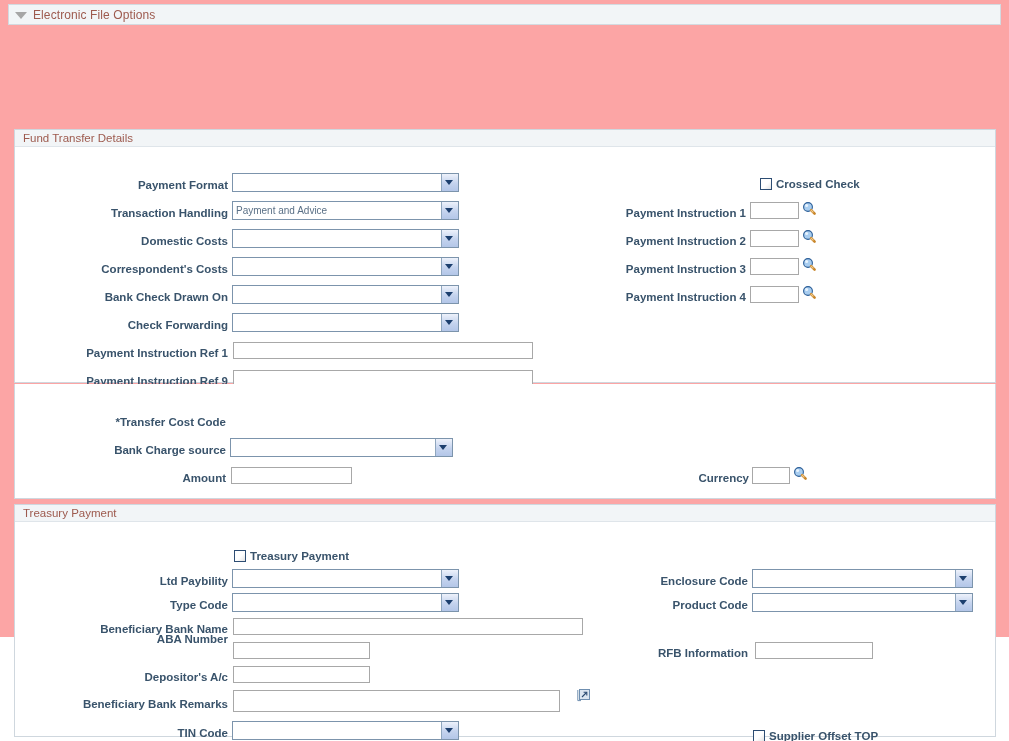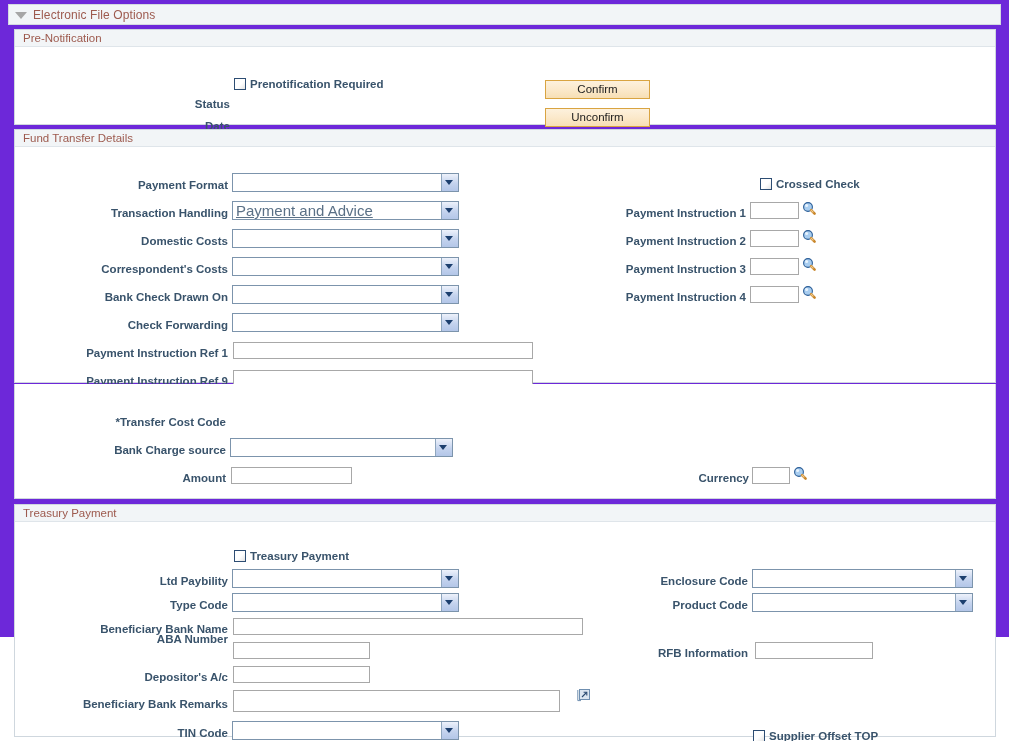--- a/index.html
+++ b/index.html
@@ -13,21 +13,21 @@
     font-family: "Liberation Sans", sans-serif;
     font-size: 11.5px;
     color: #39536b;
     overflow: hidden;
   }
 
   .page {
     position: relative;
     width: 1009px;
     height: 637px;
-    background: #6d28d9;
+    background: #fca5a5;
   }
 
   
   .group-header {
     position: absolute;
     left: 8px;
     top: 4px;
     width: 993px;
     height: 21px;
     background: #f2f5f7;
@@ -130,25 +130,24 @@
     background: #ffffff;
     border: 1px solid #7c94ac;
     height: 19px;
     display: flex;
     align-items: center;
     cursor: pointer;
   }
   .sel .sel-text {
     flex: 1 1 auto;
     padding-left: 3px;
-    font-size: 15px;
+    font-size: 10px;
     color: #5a7086;
     white-space: nowrap;
     overflow: hidden;
-    text-decoration: underline;
   }
   .sel .sel-arrow {
     flex: 0 0 auto;
     width: 16px;
     height: 17px;
     margin-right: 0px;
     background: linear-gradient(to bottom, #eef2fb 0%, #c4d3ee 55%, #b3c6e8 100%);
     border-left: 1px solid #8fa6be;
     position: relative;
   }
@@ -225,42 +224,20 @@
 </head>
 <body>
 
 <div class="page">
 
   <div class="group-header">
     <span class="collapse-arrow"></span>
     <span class="group-title">Electronic File Options</span>
   </div>
 
-  <div class="section" id="sec-prenotification">
-    <div class="section-head">
-      <span class="section-title">Pre-Notification</span>
-    </div>
-    <div class="section-body">
-
-      <div class="chk-wrap" style="left:219px; top:31px;">
-        <span class="chk"></span>
-        <span class="chk-label">Prenotification Required</span>
-      </div>
-
-      <div class="lbl r" style="left:215px; top:50px;">Status</div>
-      <div class="lbl" style="left:221px; top:50px;"></div>
-
-      <div class="lbl r" style="left:215px; top:72px;">Date</div>
-      <div class="lbl" style="left:221px; top:72px;"></div>
-
-      <div class="btn" style="left:530px; top:33px; width:105px;">Confirm</div>
-      <div class="btn" style="left:530px; top:61px; width:105px;">Unconfirm</div>
-
-    </div>
-  </div>
 
   <div class="section" id="sec-fundtransfer">
     <div class="section-head">
       <span class="section-title">Fund Transfer Details</span>
     </div>
     <div class="section-body">
 
       <div class="lbl r" style="left:213px; top:31px;">Payment Format</div>
       <div class="lbl r" style="left:213px; top:59px;">Transaction Handling</div>
       <div class="lbl r" style="left:213px; top:87px;">Domestic Costs</div>

